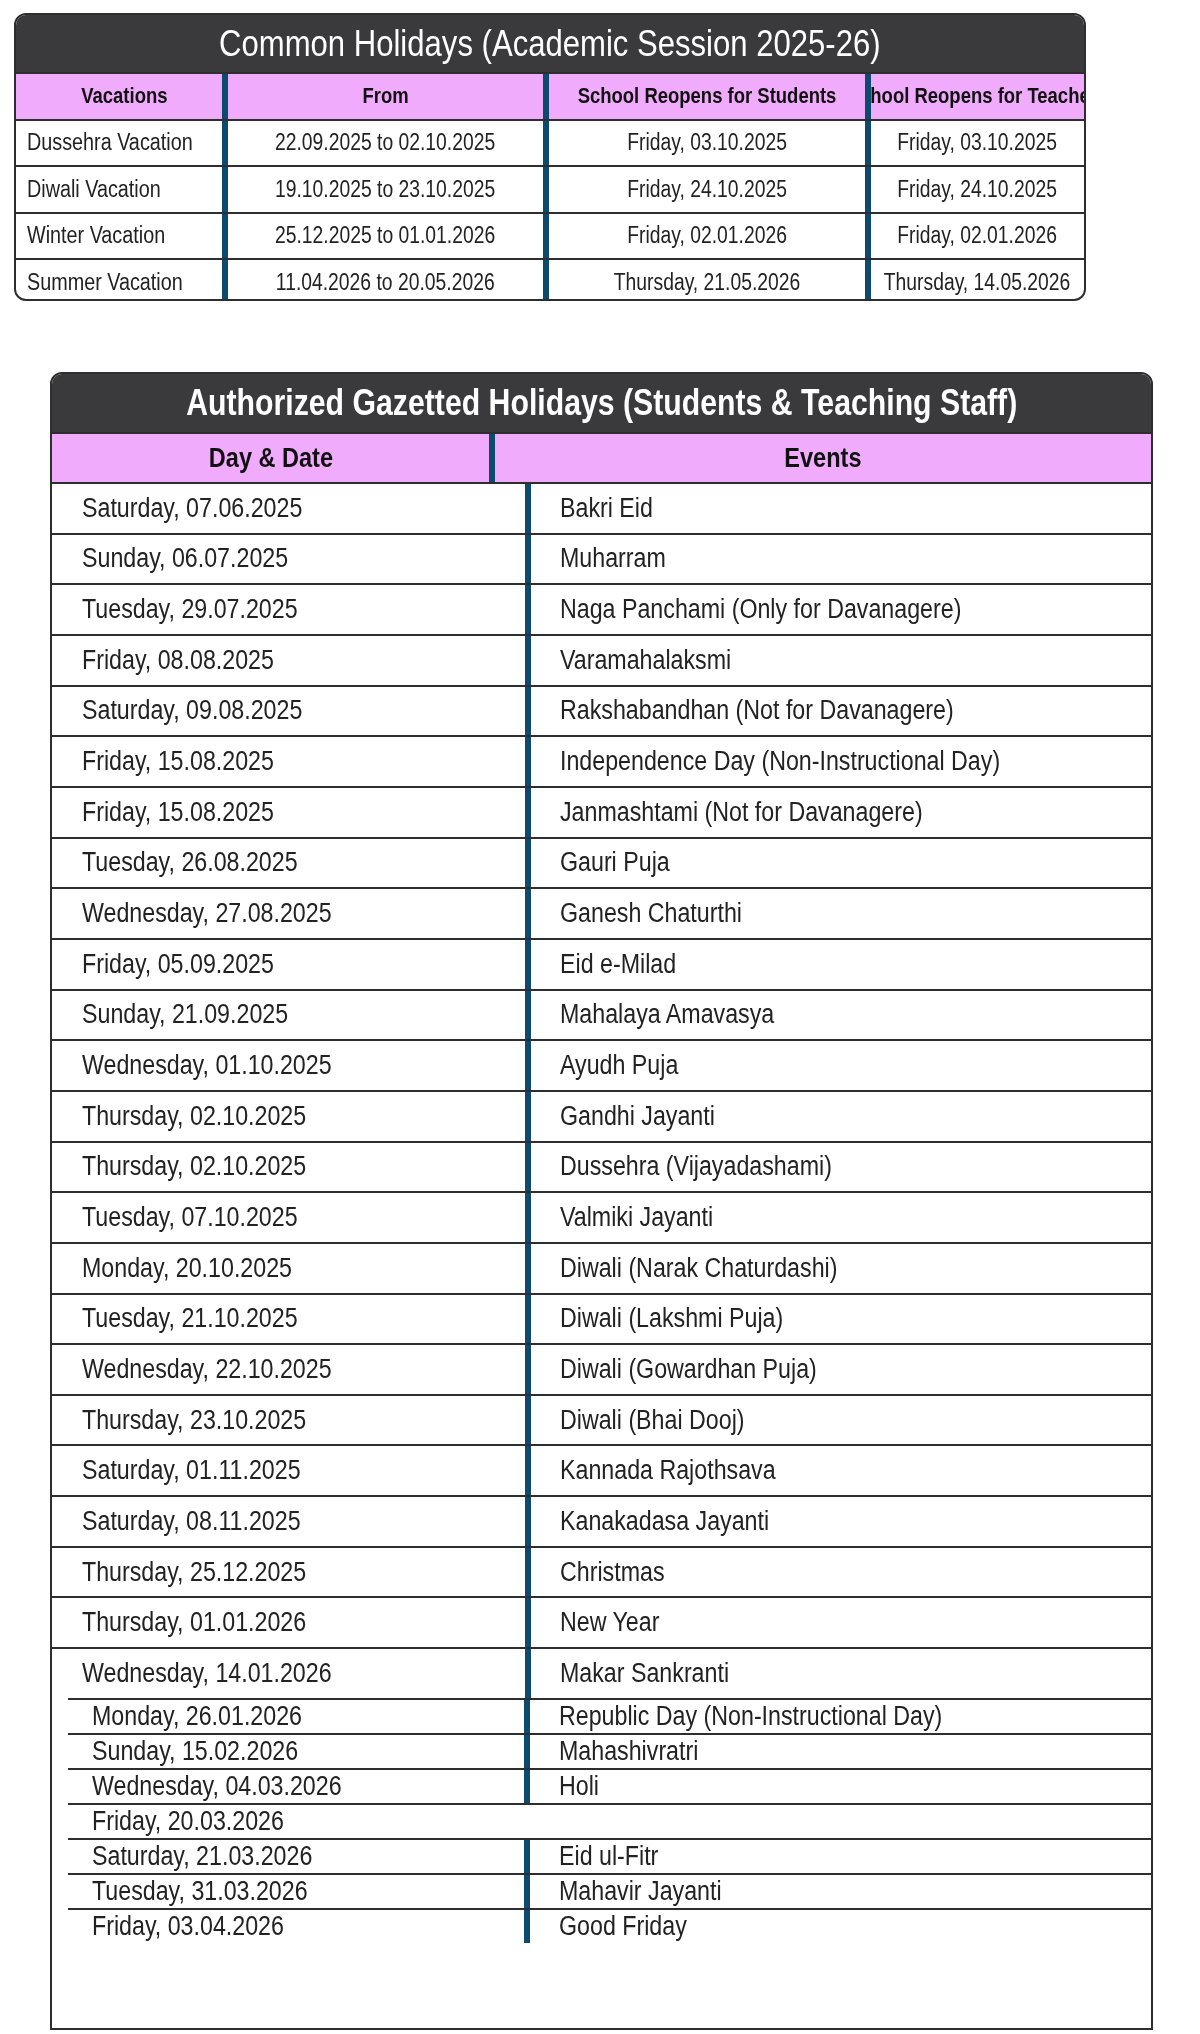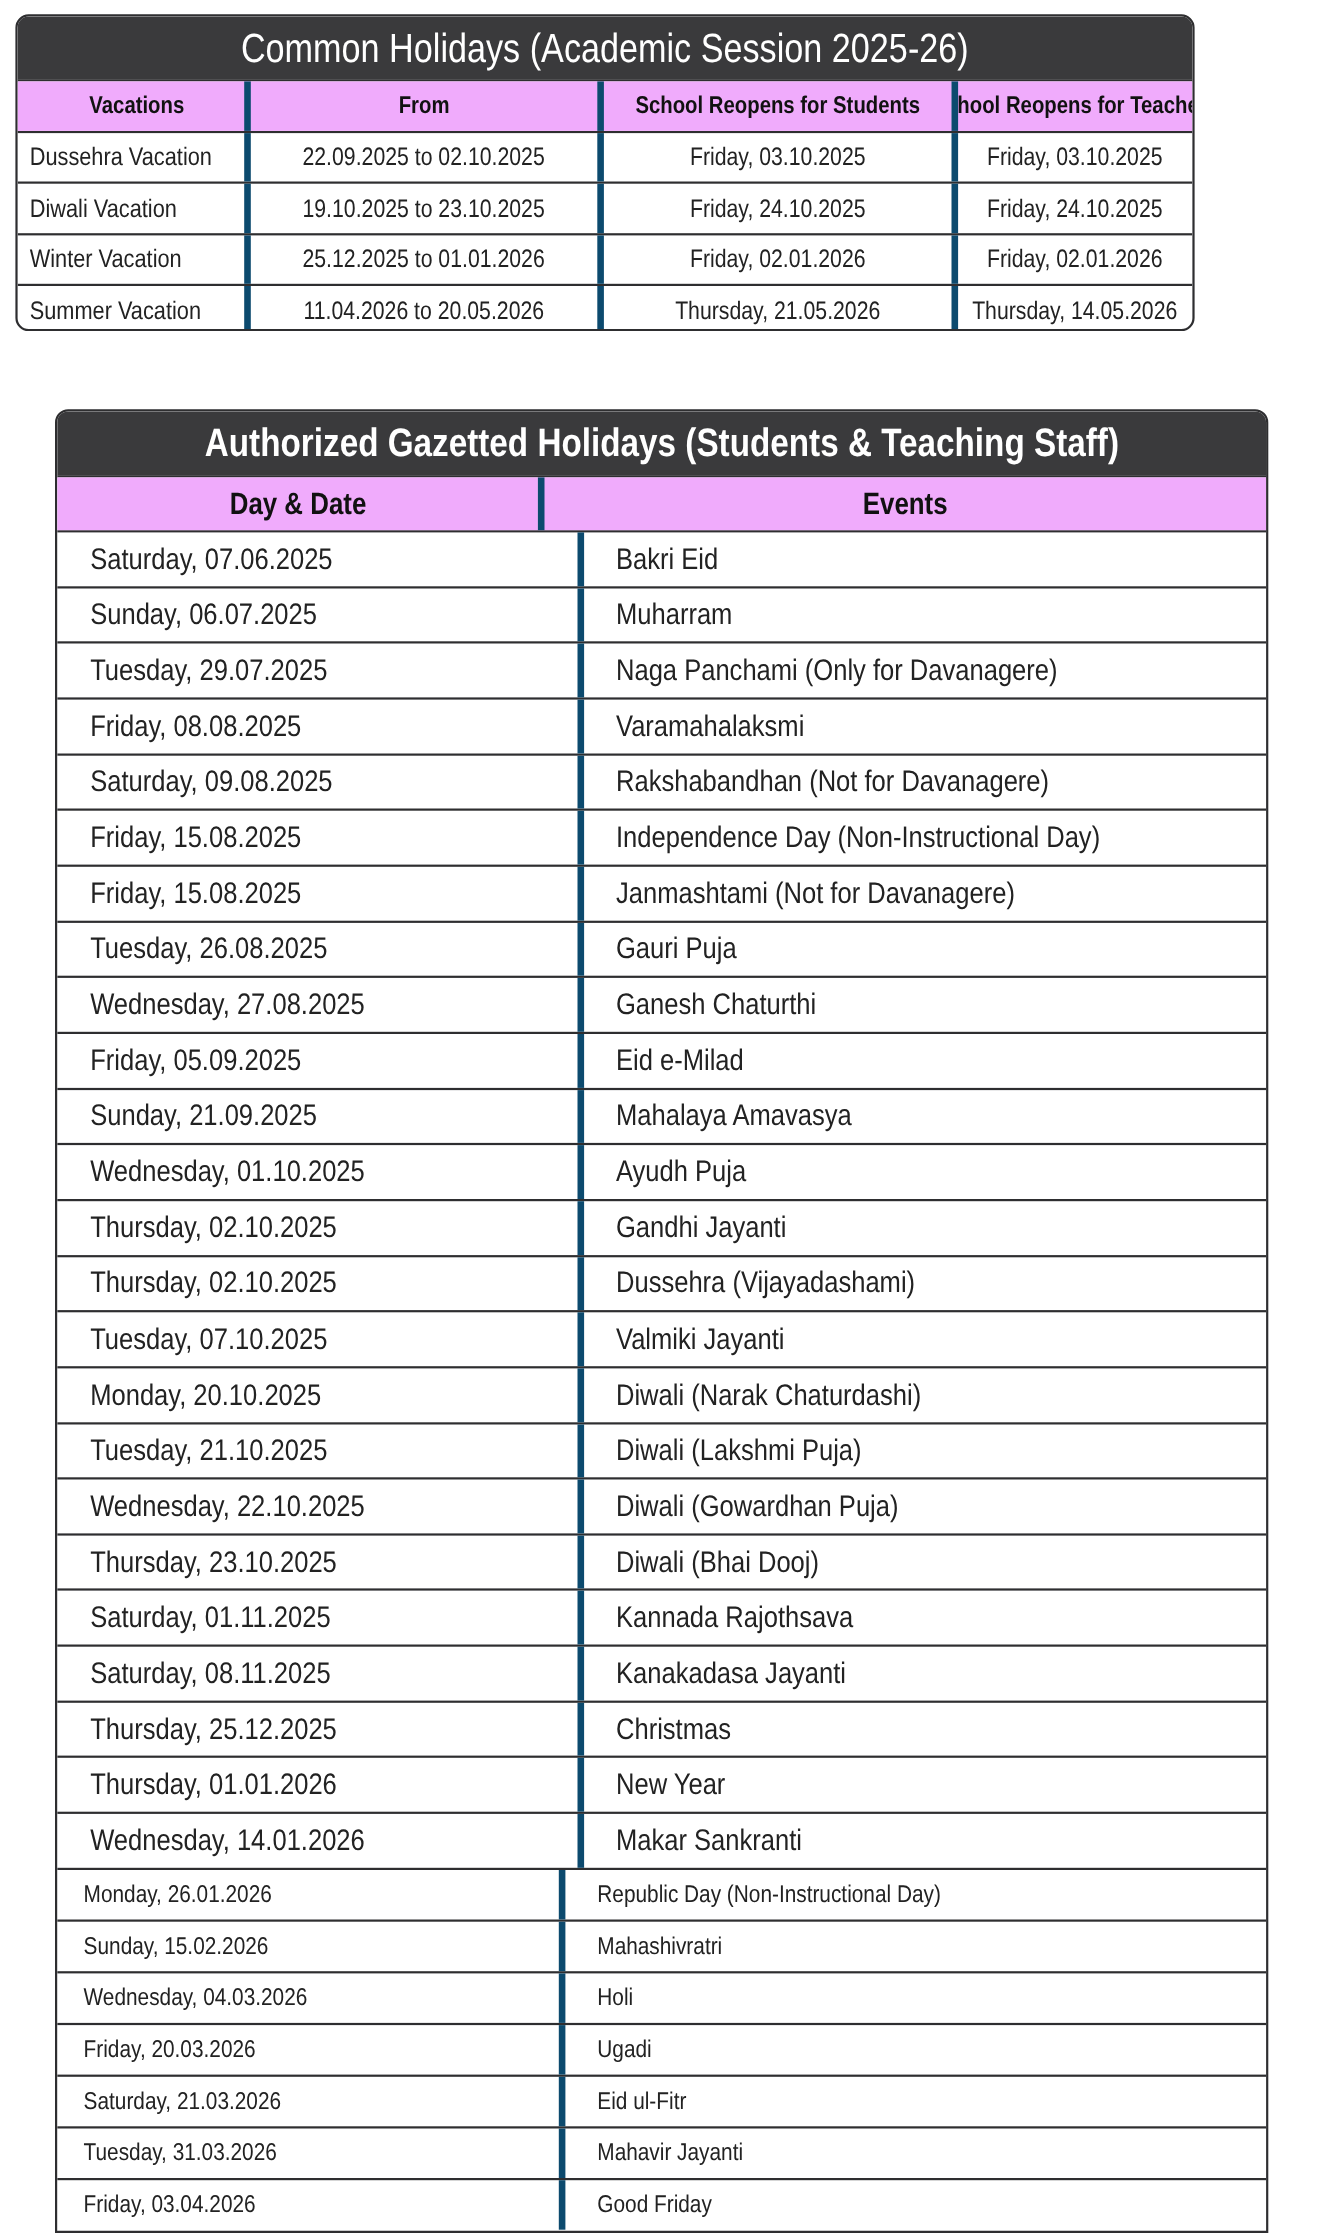--- a/index.html
+++ b/index.html
@@ -23,21 +23,21 @@
   #t1 .c1 { width: 206px; padding-left: 11px; }
   #t1 .c2 { width: 321px; }
   #t1 .c3 { width: 322px; }
   #t1 .c4 { flex: 1; }
 
   
   #t2 { left: 50px; top: 372px; width: 1103px; height: 1658px; border-radius: 12px 12px 0 0; overflow: hidden; }
   #t2 .title { height: 58px; line-height: 58px; font-size: 36px; font-weight: bold; }
   #t2 .hdr-row { height: 50px; font-size: 28px; }
   #t2 .upper .row { height: 50.67px; font-size: 27px; gap: 36px; }
-  #t2 .lower .row { height: 47px; font-size: 22px; }
+  #t2 .lower .row { height: 35px; font-size: 27px; margin-left: 16px; }
   #t2 .upper .d { width: 437px; padding-left: 30px; }
   #t2 .lower .d { width: 456px; padding-left: 24px; }
   #t2 .upper .e, #t2 .lower .e { flex: 1; padding-left: 29px; }
   #t2 .hdr-row .d { width: 437px; }
   #t2 .hdr-row .e { flex: 1; }
 </style>
 </head>
 <body>
 
 <div class="tbl" id="t1">
@@ -375,23 +375,20 @@
         </div>
     <div class="cell e">
           <span class="condl">Holi</span>
         </div>
   </div>
 
   <div class="row">
     <div class="cell d">
           <span class="condl">Friday, 20.03.2026</span>
         </div>
-    <div class="cell e">
-          <span class="condl">Ugadi</span>
-        </div>
   </div>
 
   <div class="row">
     <div class="cell d">
           <span class="condl">Saturday, 21.03.2026</span>
         </div>
     <div class="cell e">
           <span class="condl">Eid ul-Fitr</span>
         </div>
   </div>

